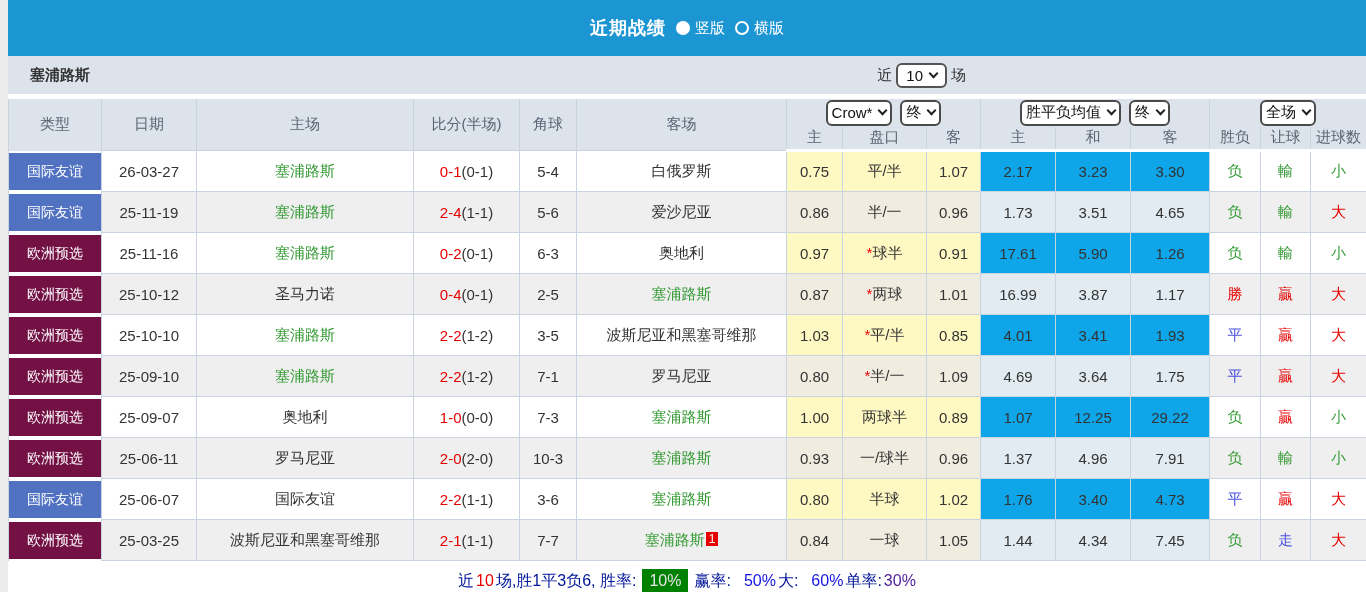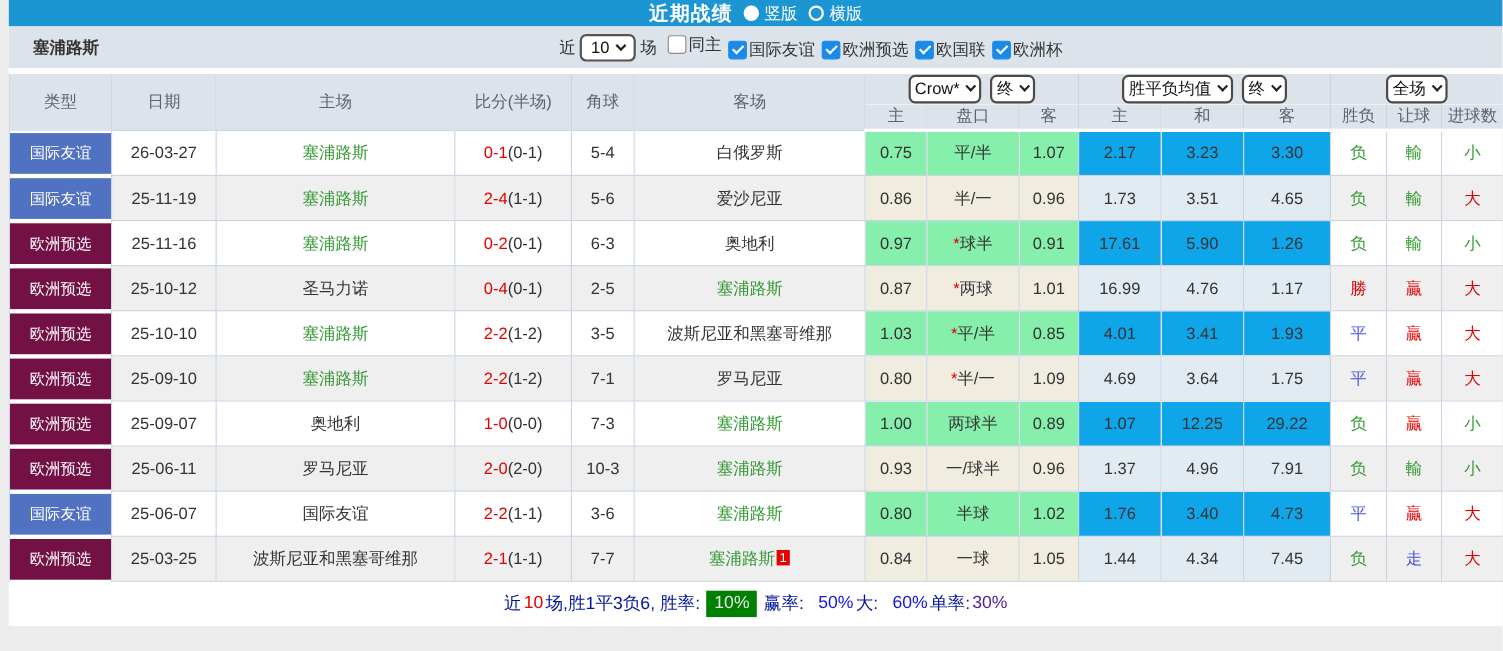--- a/index.html
+++ b/index.html
@@ -1,21 +1,21 @@
 <!DOCTYPE html>
 <html><head>
 <meta charset="utf-8">
 <style>
   * { margin:0; padding:0; box-sizing:border-box; }
   html,body { width:1366px; height:592px; }
   body { background:#ececec; font-family:"Liberation Sans","DejaVu Sans",sans-serif; }
   .page { width:1358px; margin-left:8px; background:#fff; }
 
   
-  .titlebar { height:24px; background:#1c95d3; display:flex; align-items:center; justify-content:center; gap:10px; color:#fff; }
+  .titlebar { height:56px; background:#1c95d3; display:flex; align-items:center; justify-content:center; gap:10px; color:#fff; }
   .titlebar .title { font-size:18px; font-weight:bold; letter-spacing:1px; }
   .radio { display:inline-flex; align-items:center; gap:5px; font-size:15px; cursor:pointer; }
   .rdot { width:14px; height:14px; border-radius:50%; border:2px solid #fff; display:inline-block; }
   .rdot.on { background:#fff; }
 
   
   .filterbar { height:38px; background:#dde3ea; display:flex; align-items:center; font-size:15px; color:#333; }
   .filterbar .team { font-weight:bold; padding-left:22px; font-size:15px; }
   .filterbar .controls { margin-left:auto; display:flex; align-items:center; gap:4px; padding-right:400px; white-space:nowrap; }
   .sel { display:inline-flex; align-items:center; gap:7px; background:#fff; border:2px solid #545454; border-radius:6px; padding:1px 8px; height:25px; font-size:15px; color:#111; cursor:pointer; }
@@ -30,21 +30,21 @@
   th, td { border:1px solid #c9d4e0; text-align:center; vertical-align:middle; overflow:hidden; white-space:nowrap; }
   thead th { background:#dde3ea; color:#5a6474; font-weight:normal; font-size:15px; }
   thead tr.h1 th { height:30px; border-bottom:none; }
   thead tr.h2 th { height:24px; border-top:none; border-bottom:3px solid #fff; }
   thead th.span2 { border-bottom:1px solid #c9d4e0; }
   .selcell { display:flex; align-items:center; justify-content:center; gap:8px; }
   .hsel { background:#fff; border:2px solid #4a4a4a; border-radius:6px; height:26px; padding:0 4px; display:inline-flex; align-items:center; gap:7px; font-size:15px; color:#111; cursor:pointer; }
 
   tbody td { height:41px; font-size:15px; color:#333; background:#fff; }
   tbody tr.even td { background:#efefef; }
-  tbody td.crow { background:#86efac; }
+  tbody td.crow { background:#fef9c3; }
   tbody tr.even td.crow { background:#f1ece0; }
   tbody td.mean { background:#0ea5e9; }
   tbody tr.even td.mean { background:#e2ebf1; }
   td.typecell { padding:2px 0; background:#fff !important; border-top:none; border-bottom:none; }
   .typebox { height:37px; line-height:37px; color:#fff; font-size:14px; }
   .type-blue { background:#5072c0; }
   .type-maroon { background:#731145; }
 
   .c-green { color:#339933; }
   .c-red   { color:#e60000; }
@@ -79,36 +79,20 @@
 
   <div class="filterbar">
     <span class="team">塞浦路斯</span>
     <div class="controls">
       <span>近</span>
       <span class="sel">
         <span>10</span>
         <span class="chev"></span>
       </span>
       <span>场</span>
-      <span id="filter-checkboxes"><span class="cbitem">
-            <span class="cb"></span>
-            <span>同主</span>
-          </span><span class="cbitem">
-            <span class="cb on"></span>
-            <span>国际友谊</span>
-          </span><span class="cbitem">
-            <span class="cb on"></span>
-            <span>欧洲预选</span>
-          </span><span class="cbitem">
-            <span class="cb on"></span>
-            <span>欧国联</span>
-          </span><span class="cbitem">
-            <span class="cb on"></span>
-            <span>欧洲杯</span>
-          </span></span>
     </div>
   </div>
 
   <table>
     <colgroup>
       <col style="width:93px">
         <col style="width:95px">
         <col style="width:217px">
         <col style="width:106px">
         <col style="width:57px">
@@ -240,21 +224,21 @@
           </td>
           <td>25-10-12</td>
           <td>圣马力诺</td>
           <td><span class="c-red">0-4</span><span class="half">(0-1)</span></td>
           <td>2-5</td>
           <td><span class="c-green">塞浦路斯</span></td>
           <td class="crow">0.87</td>
           <td class="crow"><span class="c-red">*</span>两球</td>
           <td class="crow">1.01</td>
           <td class="mean">16.99</td>
-          <td class="mean">4.76</td>
+          <td class="mean">3.87</td>
           <td class="mean">1.17</td>
           <td class="c-red">勝</td>
           <td class="c-red">贏</td>
           <td class="c-red">大</td>
         </tr>
         <tr>
           <td class="typecell">
             <div class="typebox type-maroon">欧洲预选</div>
           </td>
           <td>25-10-10</td>

